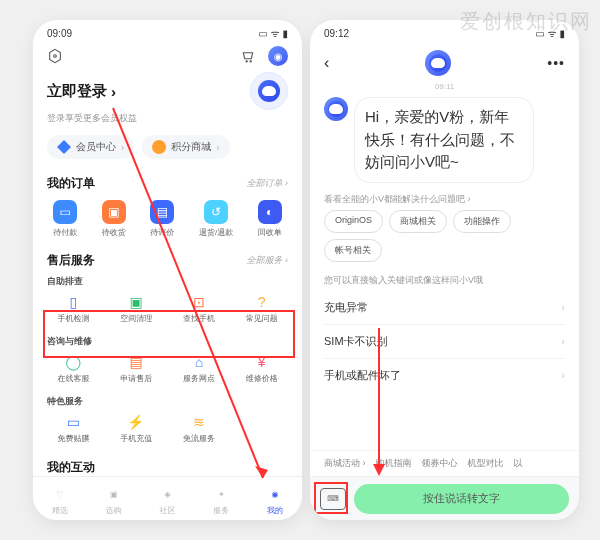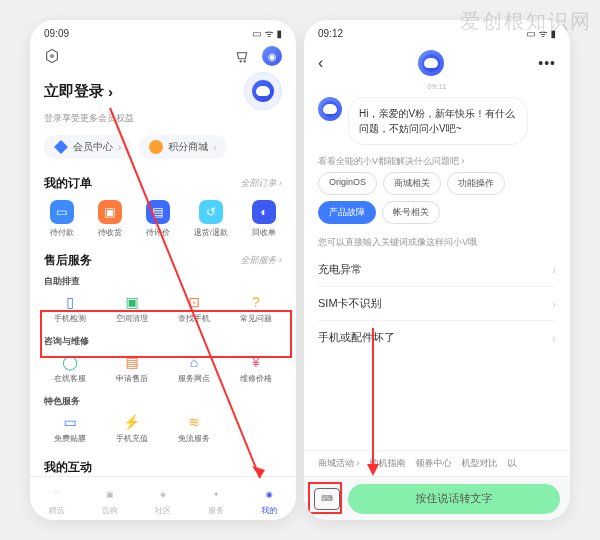--- a/index.html
+++ b/index.html
@@ -1,18 +1,18 @@
 <!DOCTYPE html>
 <html><head>
 <meta charset="utf-8">
 <style>
 * { margin: 0; padding: 0; box-sizing: border-box; font-family: -apple-system, "PingFang SC", sans-serif; }
 body { background: #f0f0f0; width: 600px; height: 540px; position: relative; overflow: hidden; }
 .watermark { position: absolute; top: 8px; right: 8px; color: rgba(150,150,160,.35); font-size: 20px; letter-spacing: 2px; pointer-events: none; z-index: 100; }
-.phones { display: flex; gap: 8px; padding: 20px 30px; }
+.phones { display: flex; gap: 8px; padding: 20px 21px; margin-left: 12px; }
 .phone { flex: 1; background: #fff; border-radius: 24px; box-shadow: 0 4px 16px rgba(0,0,0,.08); height: 500px; overflow: hidden; position: relative; }
 .status-bar { display: flex; justify-content: space-between; align-items: center; padding: 6px 14px; font-size: 10px; color: #333; }
 .status-icons { display:flex; gap:3px; align-items:center; }
 .hexagon { width: 16px; height: 16px; position: relative; }
 .header { display: flex; justify-content: space-between; align-items: center; padding: 0 14px; }
 .header-right { display: flex; gap: 12px; align-items: center; }
 .cart-ico { width:16px;height:16px; }
 .avatar-sm { width: 20px; height: 20px; border-radius: 50%; background: linear-gradient(135deg,#6a8eff,#3d5af1); display:flex;align-items:center;justify-content:center;color:#fff;font-size:10px; }
 .login-row { display: flex; justify-content: space-between; align-items: center; padding: 6px 14px 2px; }
 .login-title { font-size: 15px; font-weight: 700; color: #1a1a1a; display:flex;align-items:center;gap:4px; }
@@ -39,21 +39,21 @@
 .nav-item.active { color:#3d5af1; }
 .nav-ico { width:18px;height:18px;display:flex;align-items:center;justify-content:center; }
 .red-box { position:absolute;border:2px solid #ff3030;pointer-events:none;z-index:50; }
 .red-arrow { position:absolute;pointer-events:none;z-index:51; }
 
 .chat-head { display:flex;justify-content:space-between;align-items:center;padding:4px 14px; }
 .back { font-size:16px;color:#333; }
 .dots { font-size:14px;color:#333;letter-spacing:1px; }
 .time-badge { text-align:center;font-size:8px;color:#bbb;padding:2px 0; }
 .bubble-row { display:flex;gap:6px;padding:4px 14px; }
-.bubble { background:#fff;border:1px solid #eee;border-radius:16px;padding:8px 10px;font-size:10px;color:#333;line-height:1.5;max-width:180px; }
+.bubble { background:#fff;border:1px solid #eee;border-radius:16px;padding:8px 10px;font-size:15px;color:#333;line-height:1.5;max-width:180px; }
 .hint-text { font-size:9px;color:#999;padding:6px 14px 4px; }
 .chips { display:flex;flex-wrap:wrap;gap:6px;padding:0 14px 6px; }
 .chip { border:1px solid #ddd;border-radius:14px;padding:4px 10px;font-size:9px;color:#555;background:#fff; }
 .chip.active { background:#3d7bff;border-color:#3d7bff;color:#fff; }
 .list-item { display:flex;justify-content:space-between;align-items:center;padding:9px 14px;font-size:11px;color:#333; }
 .list-item .chev { color:#ccc;font-size:11px; }
 .refresh { font-size:9px;color:#3d7bff;padding:4px 14px 8px;display:flex;align-items:center;gap:3px; }
 .bottom-chips { position:absolute;bottom:44px;left:0;right:0;display:flex;gap:10px;padding:6px 14px;font-size:9px;color:#888;overflow:hidden;white-space:nowrap;border-top:1px solid #f4f4f4;background:#fff; }
 .input-bar { position:absolute;bottom:0;left:0;right:0;height:44px;display:flex;align-items:center;gap:8px;padding:0 10px;background:#f7f8fa;border-top:1px solid #eee; }
 .kb-ico { width:26px;height:22px;border:1.5px solid #666;border-radius:4px;display:flex;align-items:center;justify-content:center;font-size:8px;color:#666; }
@@ -267,21 +267,20 @@
           <div class="robot" style="width:16px;height:16px"></div>
         </div>
       <div class="bubble">Hi，亲爱的V粉，新年快乐！有什么问题，不妨问问小V吧~</div>
     </div>
 
     <div class="hint-text">看看全能的小V都能解决什么问题吧 ›</div>
     <div class="chips">
       <div class="chip">OriginOS</div>
       <div class="chip">商城相关</div>
       <div class="chip">功能操作</div>
-      <div class="chip active">产品故障</div>
       <div class="chip">帐号相关</div>
     </div>
 
     <div class="hint-text">您可以直接输入关键词或像这样问小V哦</div>
     <div class="list-item">
         <span>充电异常</span>
         <span class="chev">›</span>
       </div>
     <div class="divider"></div>
     <div class="list-item">

